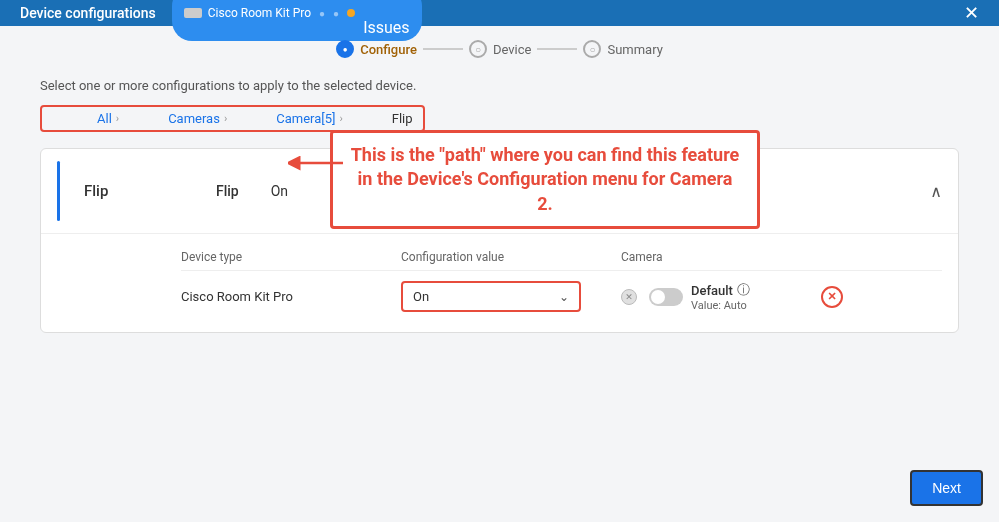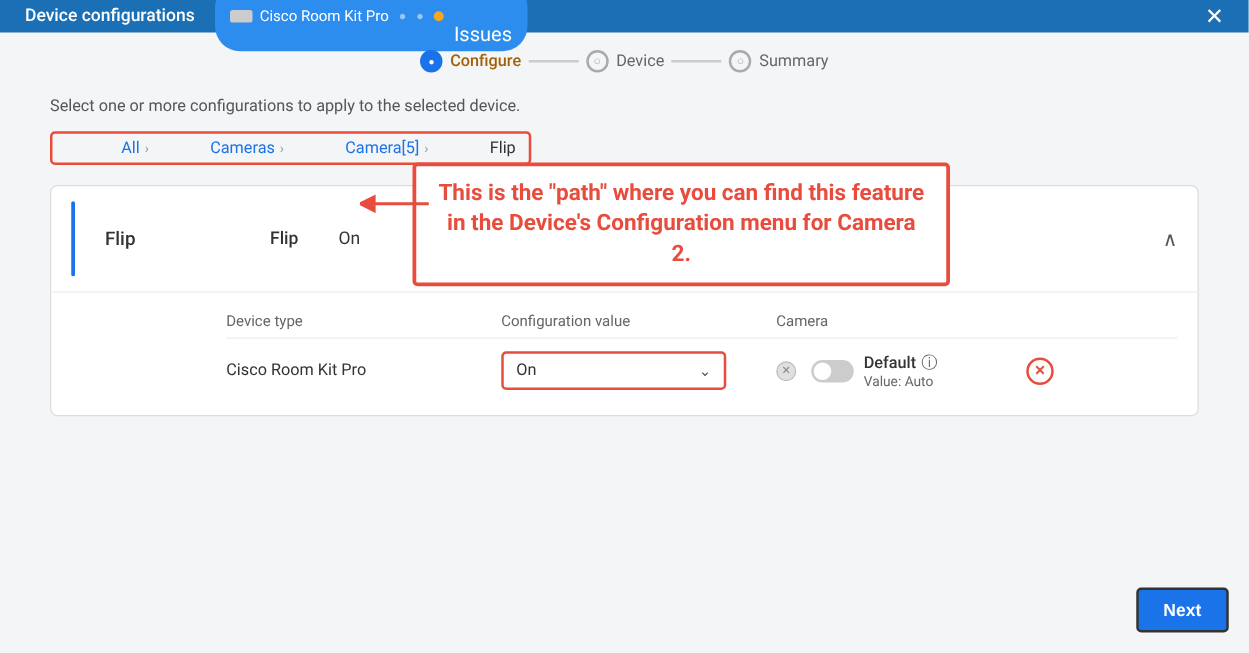--- a/index.html
+++ b/index.html
@@ -345,21 +345,21 @@
     .next-btn {
       position: absolute;
       bottom: 16px;
       right: 16px;
       background: #1a73e8;
       color: white;
       border: 2px solid #333;
       border-radius: 4px;
       padding: 8px 20px;
       font-size: 14px;
-      font-weight: 700;
+      font-weight: 400;
       cursor: pointer;
     }
   </style>
 </head>
 <body>
 
 <div class="top-bar">
   <div class="top-bar-left">
     <span class="top-bar-title">Device configurations</span>
     <div class="tab-pill">

